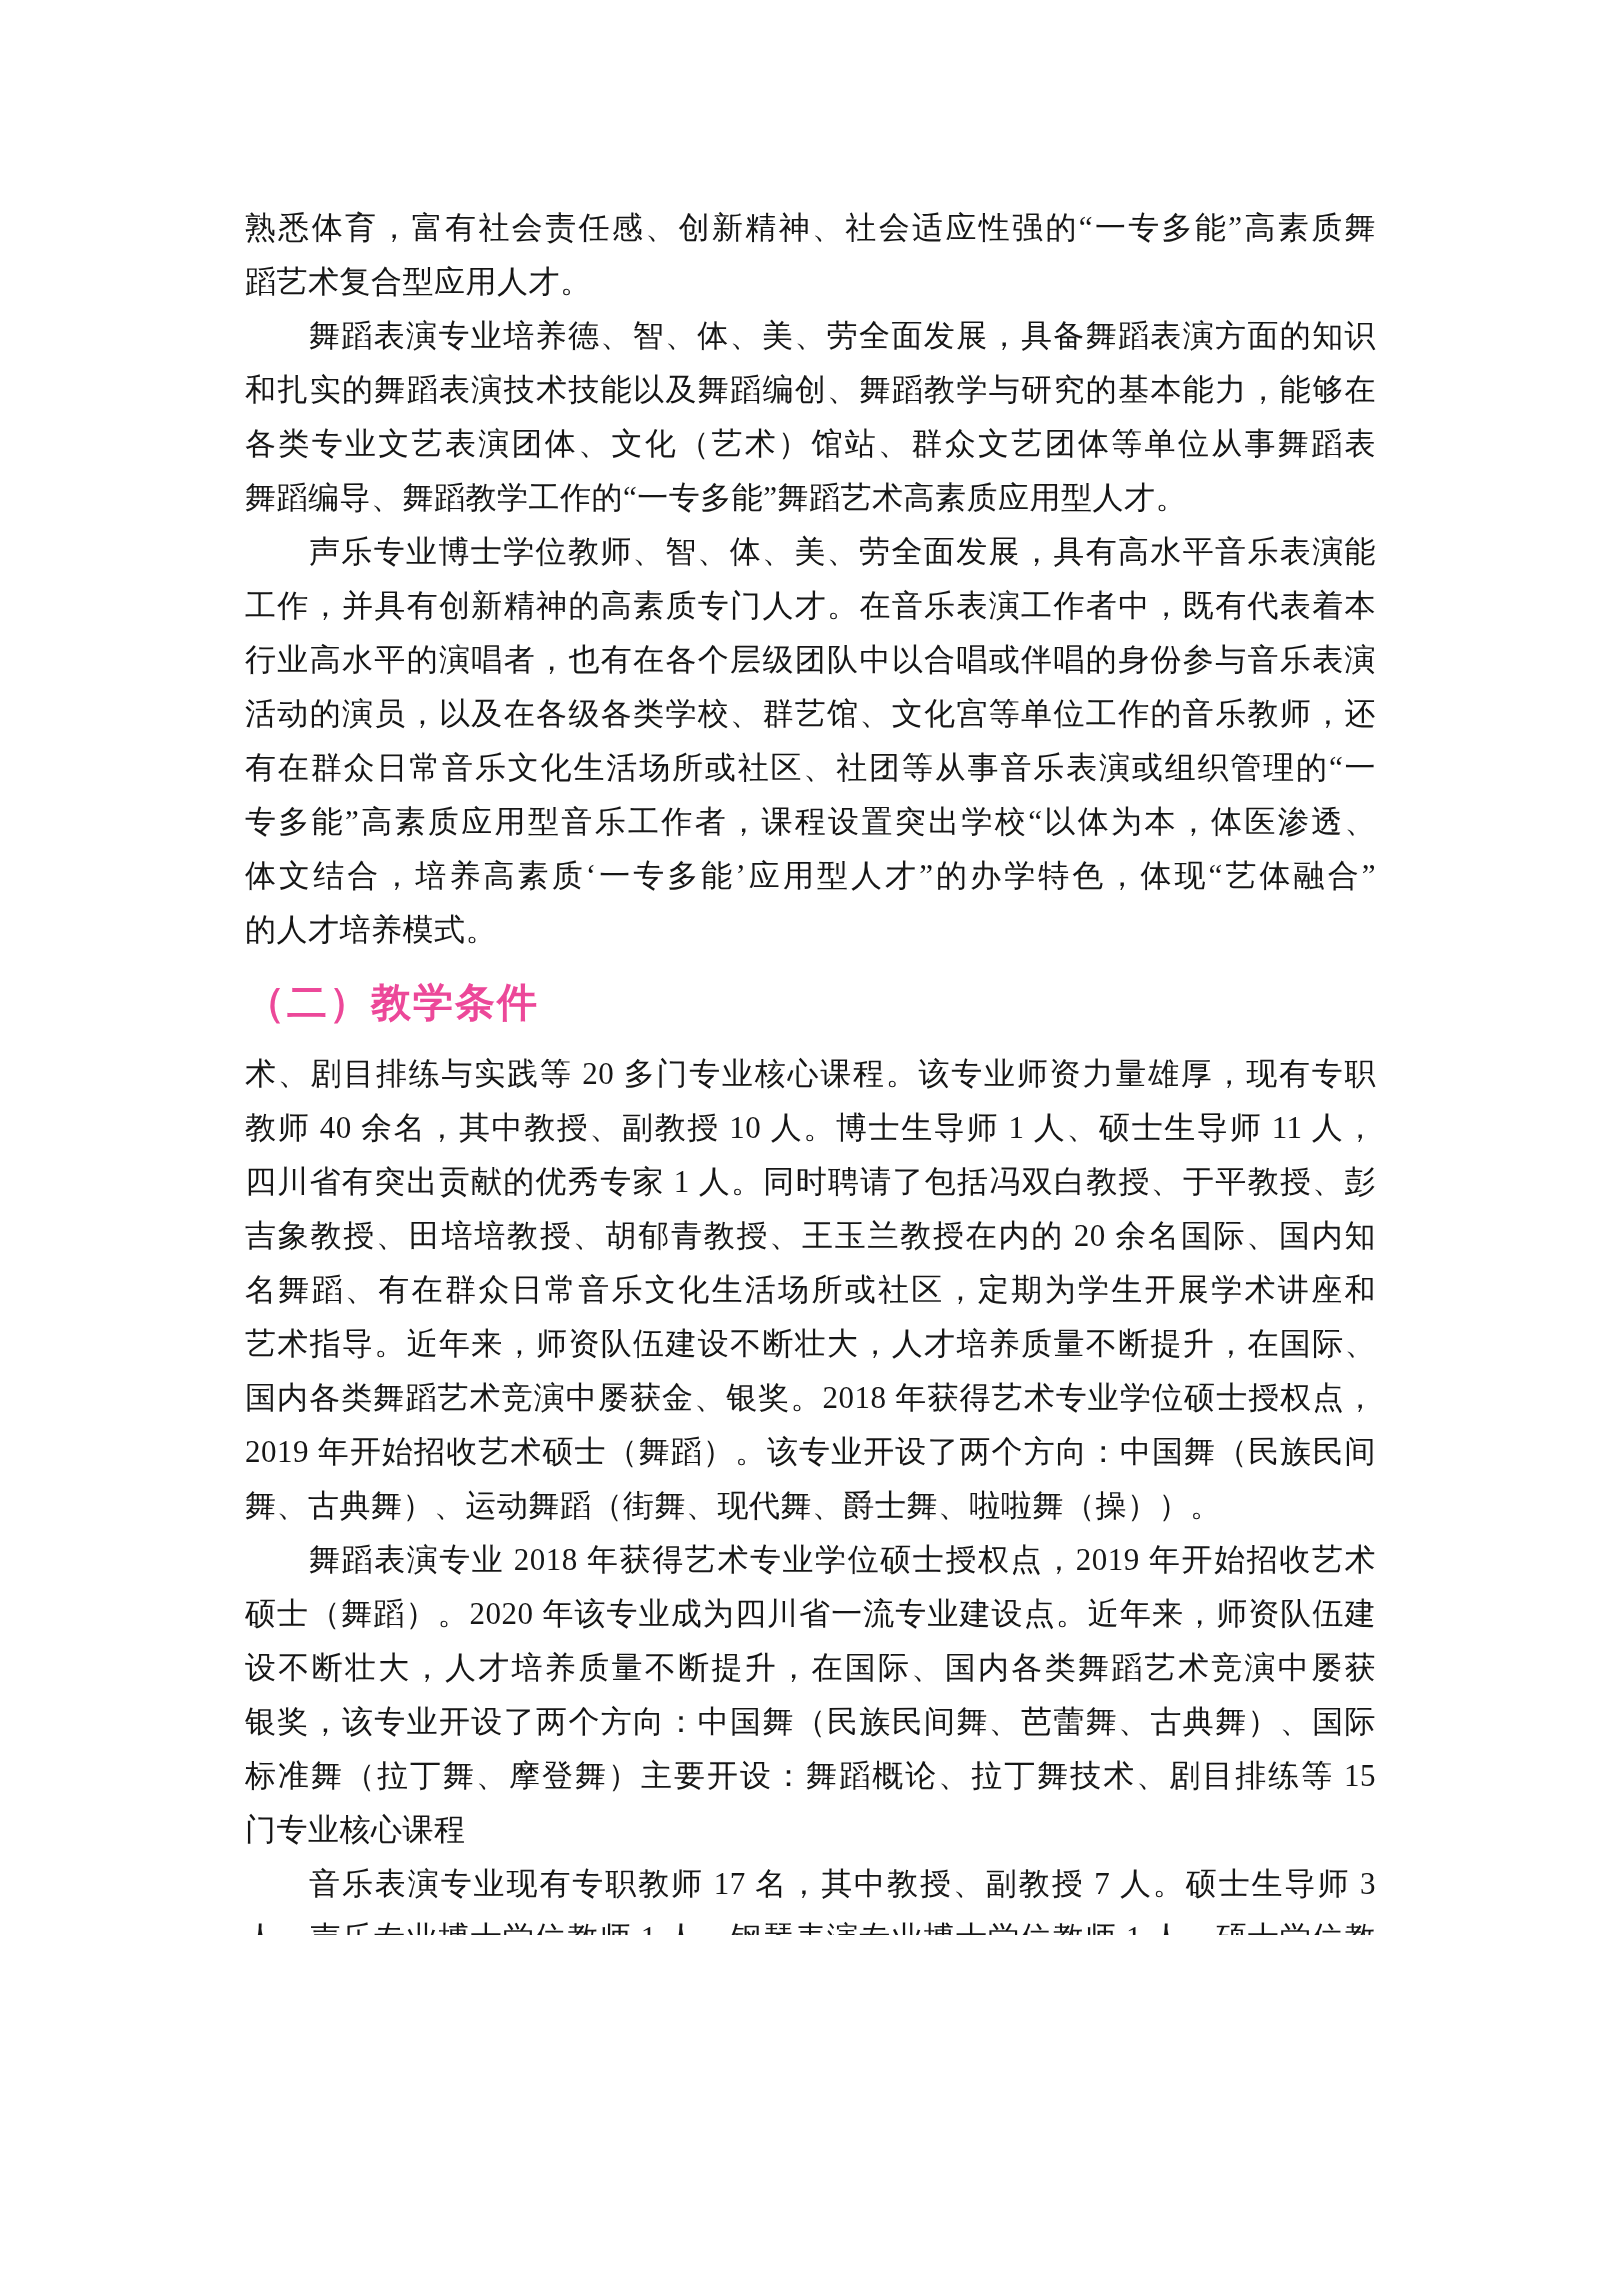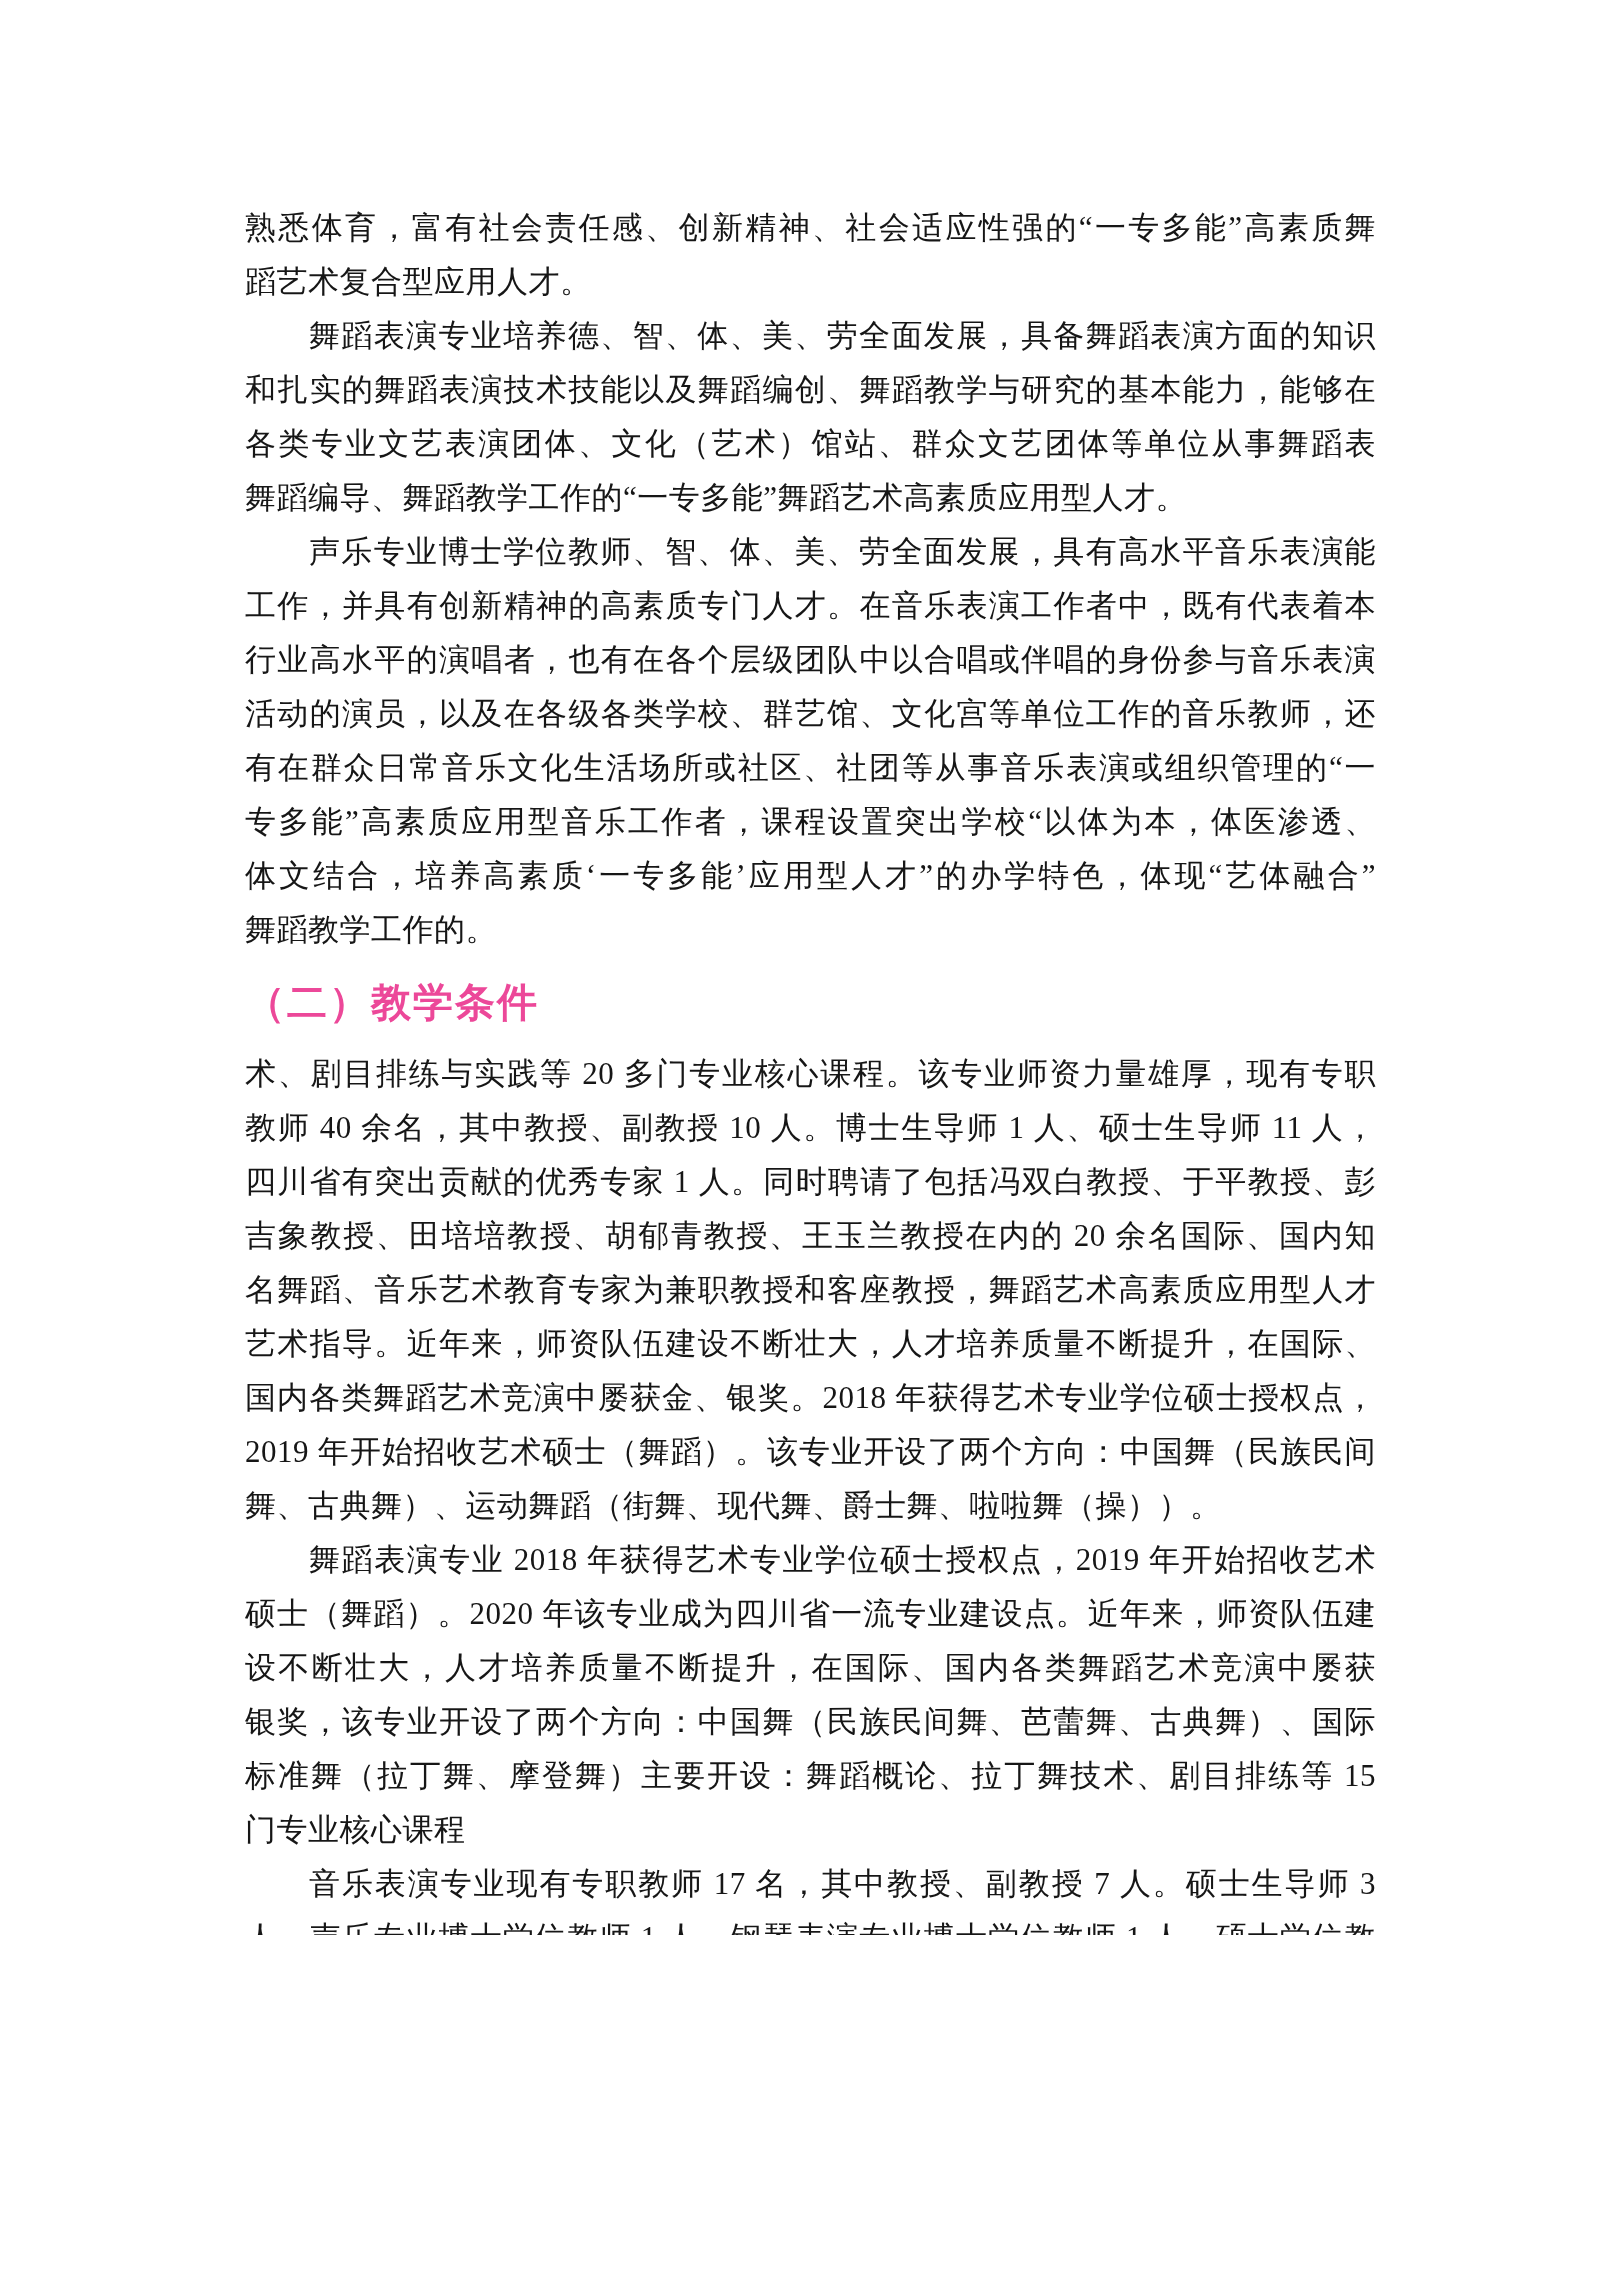--- a/index.html
+++ b/index.html
@@ -72,29 +72,29 @@
     <div class="line">和扎实的舞蹈表演技术技能以及舞蹈编创、舞蹈教学与研究的基本能力，能够在</div>
     <div class="line">各类专业文艺表演团体、文化（艺术）馆站、群众文艺团体等单位从事舞蹈表演、</div>
     <div class="line lastline">舞蹈编导、舞蹈教学工作的“一专多能”舞蹈艺术高素质应用型人才。</div>
     <div class="line indent">声乐专业博士学位教师、智、体、美、劳全面发展，具有高水平音乐表演能力</div>
     <div class="line">工作，并具有创新精神的高素质专门人才。在音乐表演工作者中，既有代表着本</div>
     <div class="line">行业高水平的演唱者，也有在各个层级团队中以合唱或伴唱的身份参与音乐表演</div>
     <div class="line">活动的演员，以及在各级各类学校、群艺馆、文化宫等单位工作的音乐教师，还</div>
     <div class="line">有在群众日常音乐文化生活场所或社区、社团等从事音乐表演或组织管理的“一</div>
     <div class="line">专多能”高素质应用型音乐工作者，课程设置突出学校“以体为本，体医渗透、</div>
     <div class="line">体文结合，培养高素质‘一专多能’应用型人才”的办学特色，体现“艺体融合”</div>
-    <div class="line lastline">舞蹈教学工作的。</div>
+    <div class="line lastline">的人才培养模式。</div>
 
     <div class="section-heading">（二）教学条件</div>
 
     <div class="line">术、剧目排练与实践等 20 多门专业核心课程。该专业师资力量雄厚，现有专职</div>
     <div class="line">教师 40 余名，其中教授、副教授 10 人。博士生导师 1 人、硕士生导师 11 人，</div>
     <div class="line">四川省有突出贡献的优秀专家 1 人。同时聘请了包括冯双白教授、于平教授、彭</div>
     <div class="line">吉象教授、田培培教授、胡郁青教授、王玉兰教授在内的 20 余名国际、国内知</div>
-    <div class="line">名舞蹈、音乐艺术教育专家为兼职教授和客座教授，舞蹈艺术高素质应用型人才</div>
+    <div class="line">名舞蹈、有在群众日常音乐文化生活场所或社区，定期为学生开展学术讲座和</div>
     <div class="line">艺术指导。近年来，师资队伍建设不断壮大，人才培养质量不断提升，在国际、</div>
     <div class="line">国内各类舞蹈艺术竞演中屡获金、银奖。2018 年获得艺术专业学位硕士授权点，</div>
     <div class="line">2019 年开始招收艺术硕士（舞蹈）。该专业开设了两个方向：中国舞（民族民间</div>
     <div class="line lastline">舞、古典舞）、运动舞蹈（街舞、现代舞、爵士舞、啦啦舞（操））。</div>
     <div class="line indent">舞蹈表演专业 2018 年获得艺术专业学位硕士授权点，2019 年开始招收艺术</div>
     <div class="line">硕士（舞蹈）。2020 年该专业成为四川省一流专业建设点。近年来，师资队伍建</div>
     <div class="line">设不断壮大，人才培养质量不断提升，在国际、国内各类舞蹈艺术竞演中屡获金、</div>
     <div class="line">银奖，该专业开设了两个方向：中国舞（民族民间舞、芭蕾舞、古典舞）、国际</div>
     <div class="line">标准舞（拉丁舞、摩登舞）主要开设：舞蹈概论、拉丁舞技术、剧目排练等 15</div>
     <div class="line lastline">门专业核心课程</div>

